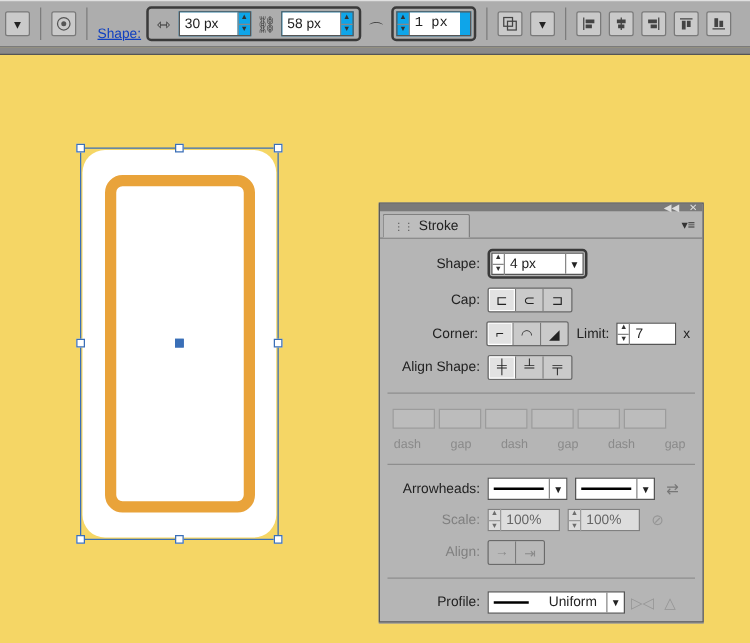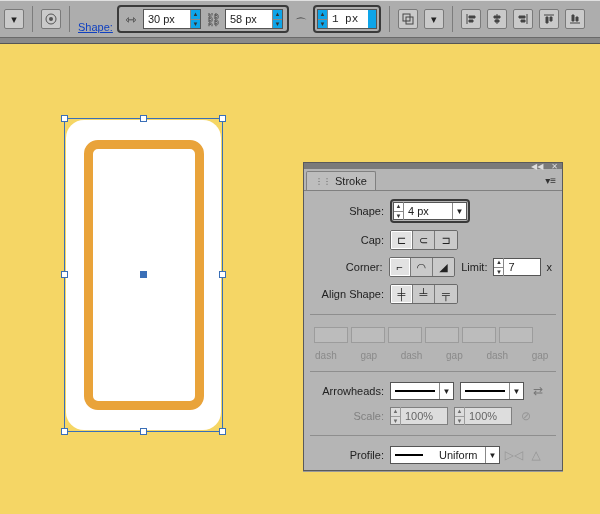--- a/index.html
+++ b/index.html
@@ -265,20 +265,27 @@
         <div class="combo" style="width:58px;opacity:.55">
             <div class="spin" style="border-left:none;border-right:1px solid #888">
               <div>▲</div>
               <div>▼</div>
             </div>
             <span class="cv">100%</span>
           </div>
         <span class="side-icn" style="opacity:.5">⊘</span>
       </div>
 
+      <div class="row">
+        <span class="lbl dim">Align:</span>
+        <div class="grp dim">
+          <div class="ib">→</div>
+          <div class="ib">⇥</div>
+        </div>
+      </div>
 
       <div class="hrule"></div>
 
       <div class="row">
         <span class="lbl">Profile:</span>
         <div class="combo" style="width:110px">
           <span class="cv" style="gap:16px">
               <span style="display:inline-block;width:28px;height:2px;background:#000"></span>
               <span>Uniform</span>
             </span>

